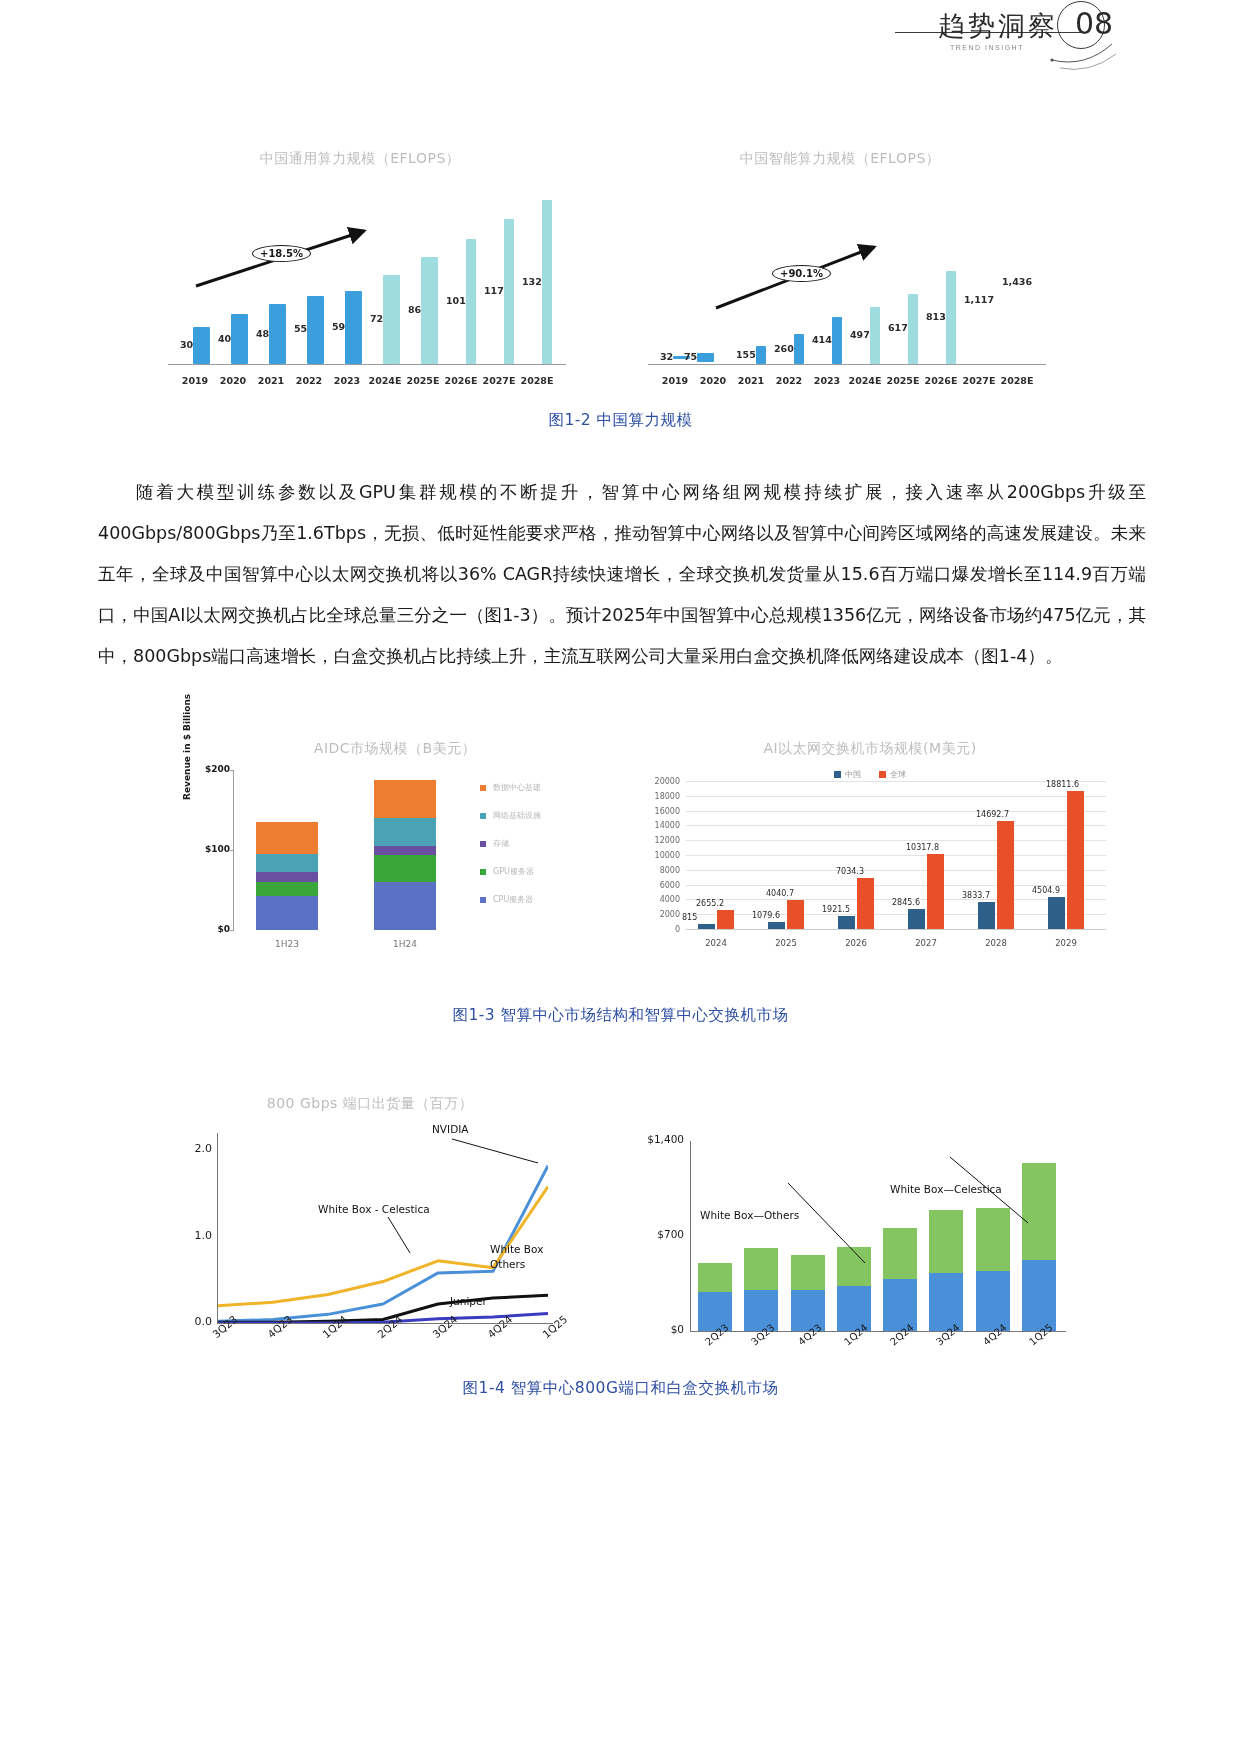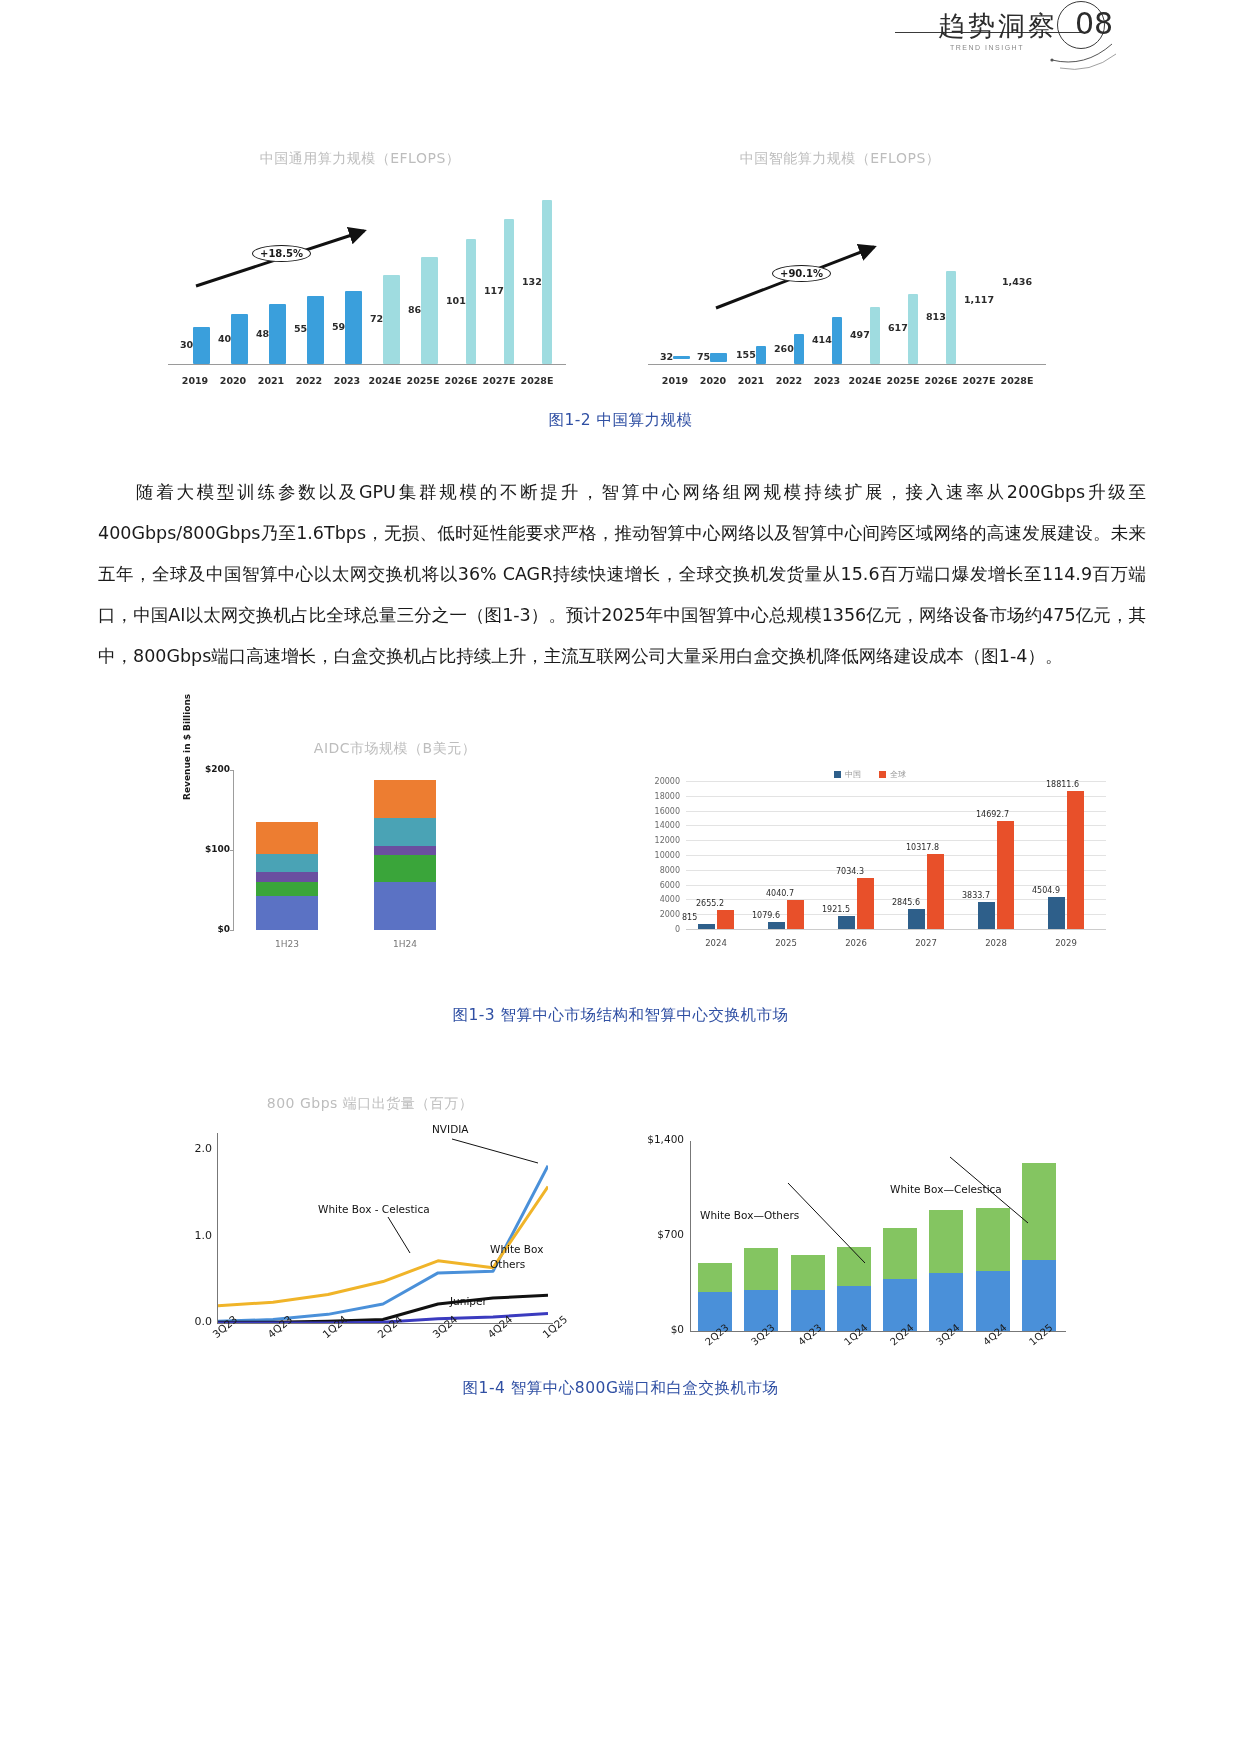--- a/index.html
+++ b/index.html
@@ -260,21 +260,21 @@
       </svg>
       <div class="cagr-badge" style="left: 112px; bottom: 138px;">+18.5%</div>
     </div>
   <div class="eflops" id="ef-right" style="left:620px; width:440px;">
     <div class="chart-title">中国智能算力规模（EFLOPS）</div>
     <div class="ef-plot" id="ef-plot-1">
         <div class="ef-bar-slot" style="left: 4px; text-align: center;">
           <div class="ef-val">32</div>
           <div class="ef-bar" style="height: 3.64557px; background: rgb(58, 159, 220);"></div>
         </div>
-        <div class="ef-bar-slot" style="left: 41px;">
+        <div class="ef-bar-slot" style="left: 28px;">
           <div class="ef-val">75</div>
           <div class="ef-bar" style="height: 8.5443px; background: rgb(58, 159, 220);"></div>
         </div>
         <div class="ef-bar-slot" style="left: 80px;">
           <div class="ef-val">155</div>
           <div class="ef-bar" style="height: 17.6582px; background: rgb(58, 159, 220);"></div>
         </div>
         <div class="ef-bar-slot" style="left: 118px;">
           <div class="ef-val">260</div>
           <div class="ef-bar" style="height: 29.6203px; background: rgb(58, 159, 220);"></div>
@@ -344,30 +344,53 @@
       </div>
       <div class="aidc-stack" style="left: 140px;">
         <div class="aidc-seg" style="height: 38.4px; background: rgb(237, 125, 49);"></div>
         <div class="aidc-seg" style="height: 28px; background: rgb(74, 163, 181);"></div>
         <div class="aidc-seg" style="height: 8.8px; background: rgb(106, 79, 160);"></div>
         <div class="aidc-seg" style="height: 27.2px; background: rgb(58, 165, 58);"></div>
         <div class="aidc-seg" style="height: 48px; background: rgb(91, 114, 196);"></div>
         <div class="aidc-xlab">1H24</div>
       </div>
     </div>
+  <div class="aidc-legend" id="aidc-legend">
+      <div class="aidc-leg-row">
+        <span class="aidc-swatch" style="background: rgb(237, 125, 49);"></span>
+        <span class="aidc-leg-txt">数据中心基建</span>
+      </div>
+      <div class="aidc-leg-row">
+        <span class="aidc-swatch" style="background: rgb(74, 163, 181);"></span>
+        <span class="aidc-leg-txt">网络基础设施</span>
+      </div>
+      <div class="aidc-leg-row">
+        <span class="aidc-swatch" style="background: rgb(106, 79, 160);"></span>
+        <span class="aidc-leg-txt">存储</span>
+      </div>
+      <div class="aidc-leg-row">
+        <span class="aidc-swatch" style="background: rgb(58, 165, 58);"></span>
+        <span class="aidc-leg-txt">GPU服务器</span>
+      </div>
+      <div class="aidc-leg-row">
+        <span class="aidc-swatch" style="background: rgb(91, 114, 196);"></span>
+        <span class="aidc-leg-txt">CPU服务器</span>
+      </div>
+    </div>
 <div class="aidc-tick" style="top: 184px;">$0</div>
     <div class="axis-line" style="position: absolute; left: 50px; width: 4px; height: 1px; top: 190px;"></div>
     <div class="aidc-tick" style="top: 104px;">$100</div>
     <div class="axis-line" style="position: absolute; left: 50px; width: 4px; height: 1px; top: 110px;"></div>
     <div class="aidc-tick" style="top: 24px;">$200</div>
     <div class="axis-line" style="position: absolute; left: 50px; width: 4px; height: 1px; top: 30px;"></div>
     <div class="axis-line" style="position: absolute; left: 53px; top: 30px; width: 1px; height: 160px;"></div>
   </div>
 
 <div id="aieth">
+  <div class="chart-title">AI以太网交换机市场规模(M美元)</div>
   <div class="ae-legend" id="ae-legend"><span class="ae-leg-item">
         <span class="ae-leg-sw" style="background: rgb(46, 95, 138);"></span>
         <span class="ae-leg-tx">中国</span>
       </span><span class="ae-leg-item">
         <span class="ae-leg-sw" style="background: rgb(232, 80, 42);"></span>
         <span class="ae-leg-tx">全球</span>
       </span></div>
   <div class="ae-plot" id="ae-plot">
       <div class="ae-grid" style="bottom: 0px;"></div>
       <div class="ae-grid" style="bottom: 14.8px;"></div>

